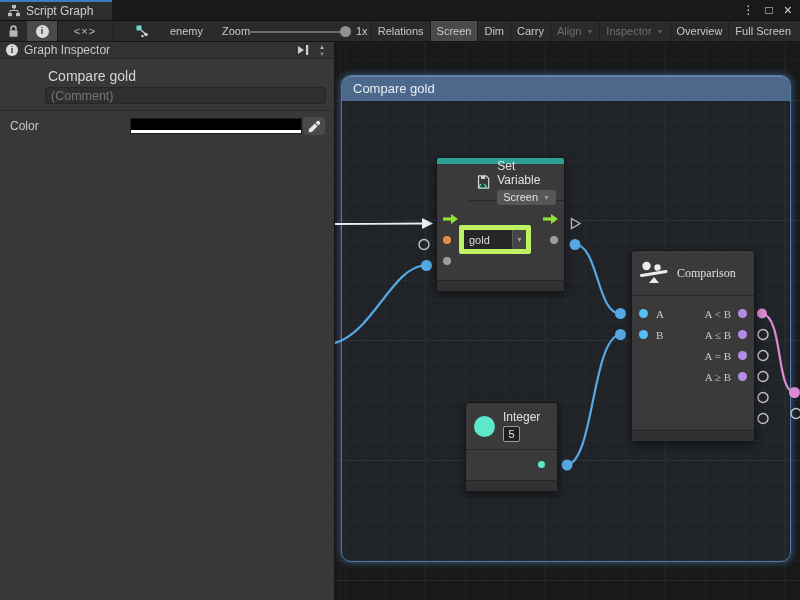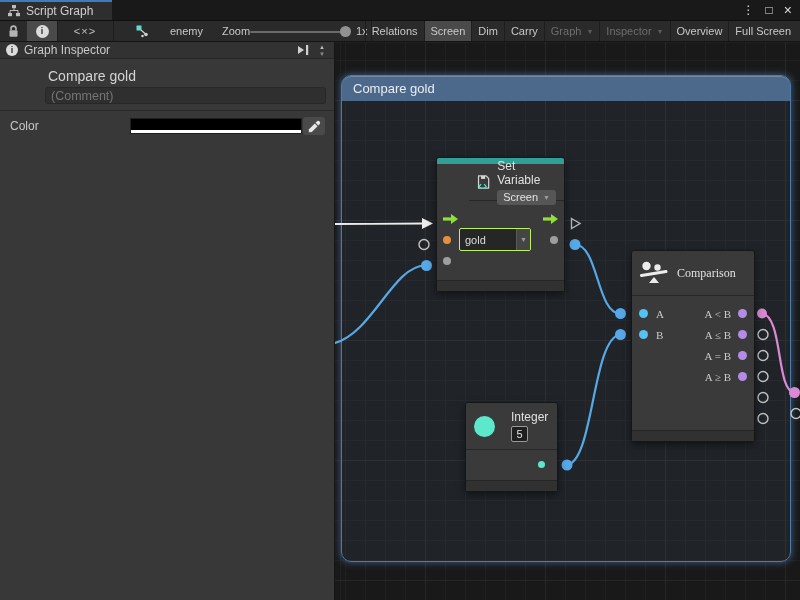--- a/index.html
+++ b/index.html
@@ -82,37 +82,37 @@
 
   
   #node-setvar{left:101px;top:115px;width:129px;height:135px;}
   #sv-accent{height:6px;background:#2fa096;border-radius:2px 2px 0 0;flex:none;}
   #node-setvar .node-header{height:37px;margin-left:32px;}
   .saved-btn{display:inline-flex;align-items:center;gap:5px;height:15px;padding:0 6px;margin-top:2px;
     background:#565656;border-radius:3px;font-size:11px;color:#e2e2e2;}
   .sv-body{padding-top:7px;display:flex;flex-direction:column;}
   .sv-row{height:21px;display:flex;align-items:center;padding:0 6px;}
   .flow-arrow{flex:none;}
-  .gold-dd{margin-left:8px;display:flex;align-items:center;height:23px;width:72px;
-    background:#262626;border:1px solid #bef264;border-radius:2px;overflow:hidden;}
+  .gold-dd{margin-left:8px;display:flex;align-items:center;height:29px;width:72px;
+    background:#262626;border:5px solid #bef264;border-radius:2px;overflow:hidden;}
   .gold-dd .val{flex:1;font-size:11px;color:#dcdcdc;padding-left:5px;}
   .gold-dd .dd-btn{width:14px;height:100%;background:#454545;border-left:1px solid #5b5b5b;
     display:flex;align-items:center;justify-content:center;}
 
   
   #node-cmp{left:296px;top:208px;width:124px;height:192px;font-family:Liberation Serif, serif;}
   #node-cmp .node-header{height:45px;}
   .cmp-body{padding-top:7px;display:flex;flex-direction:column;}
   .cmp-row{height:21px;display:flex;align-items:center;padding:0 7px;font-size:11px;color:#c9c9c9;}
   .cmp-row .in{display:flex;align-items:center;gap:8px;}
   .cmp-row .out{margin-left:auto;display:flex;align-items:center;gap:7px;}
 
   
   #node-int{left:130px;top:360px;width:93px;height:90px;}
-  #node-int .node-header{height:47px;gap:16px;}
+  #node-int .node-header{height:47px;gap:8px;}
   .int-valbox{margin-top:2px;width:17px;height:16px;background:#1f1f1f;border:1px solid #9a9a9a;
     border-radius:2px;color:#e0e0e0;font-size:11px;display:flex;align-items:center;justify-content:center;}
   .int-body{height:28px;display:flex;align-items:center;justify-content:flex-end;padding-right:12px;}
 </style>
 </head>
 <body>
 
 <div id="titlebar">
   <div class="tab">
     <svg width="12" height="12" viewBox="0 0 12 12">
@@ -166,21 +166,21 @@
     <div class="rbtn on">
       <span>Screen</span>
       </div>
     <div class="rbtn">
       <span>Dim</span>
       </div>
     <div class="rbtn">
       <span>Carry</span>
       </div>
     <div class="rbtn disabled">
-      <span>Graph</span>
+      <span>Align</span>
       <span class="caret">▼</span>
       </div>
     <div class="rbtn disabled">
       <span>Inspector</span>
       <span class="caret">▼</span>
       </div>
     <div class="rbtn">
       <span>Overview</span>
       </div>
     <div class="rbtn">

